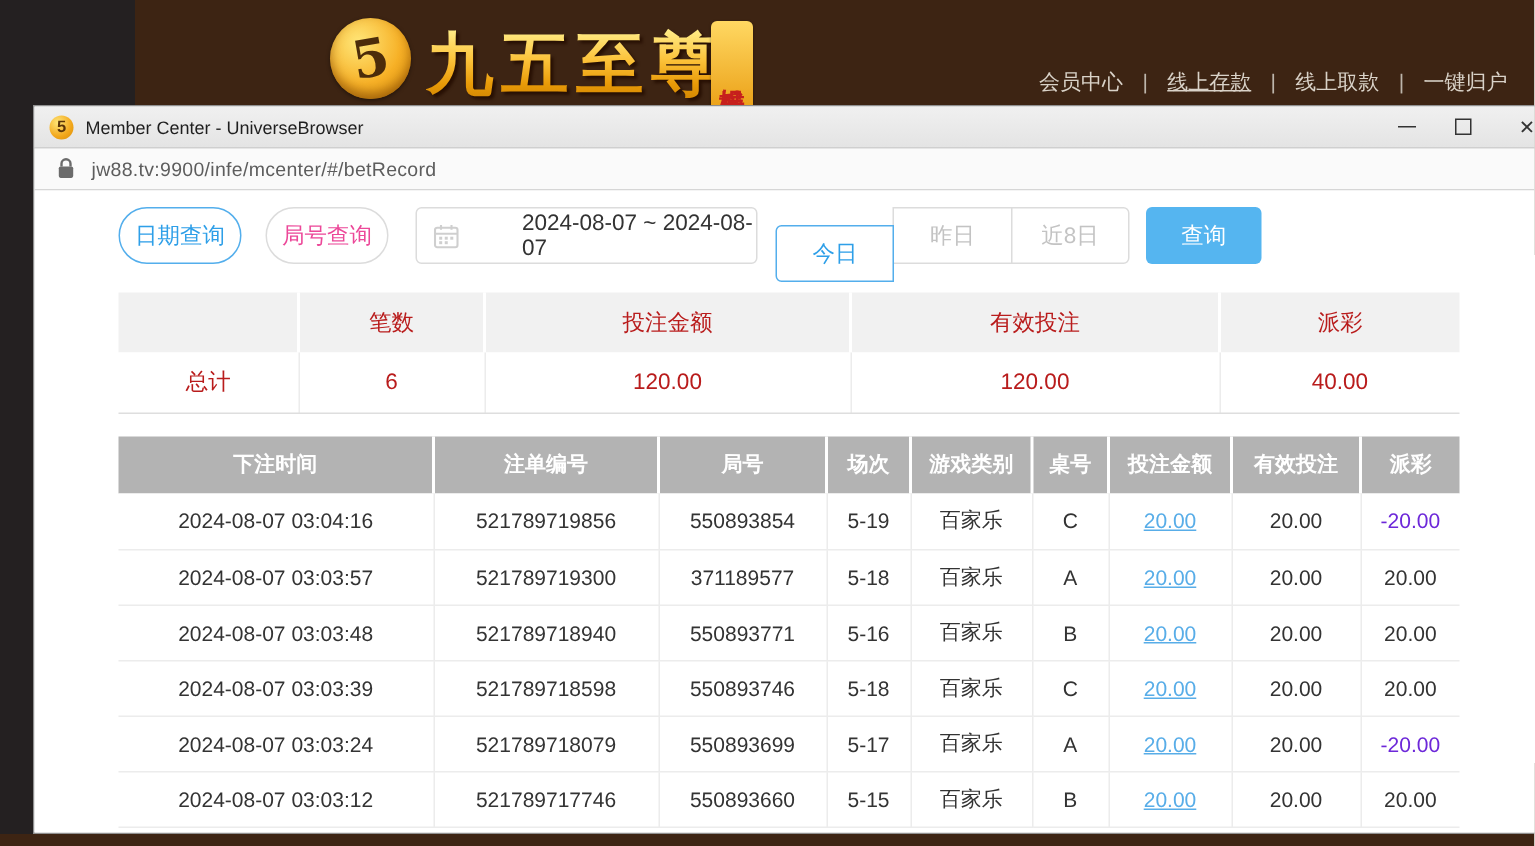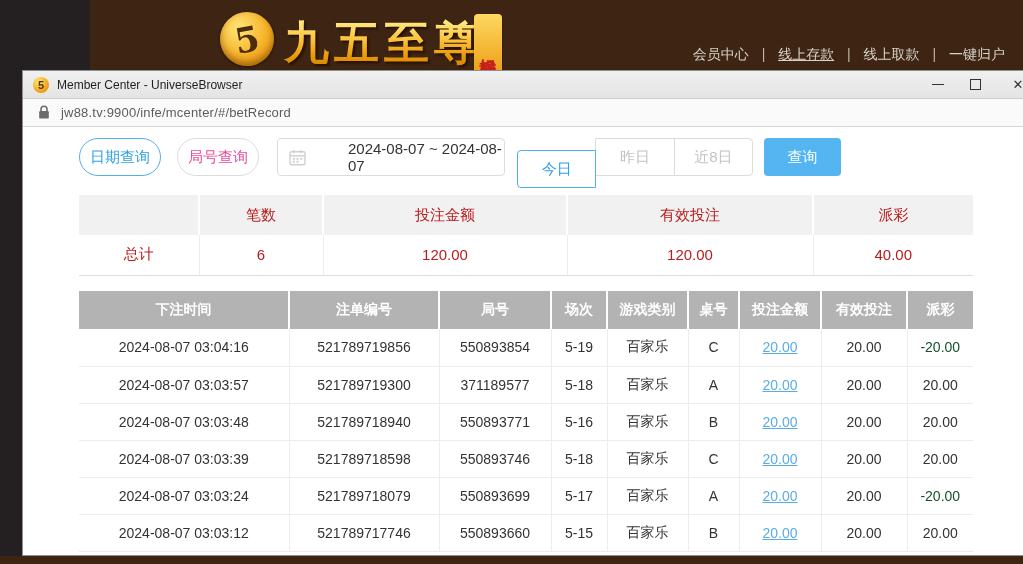--- a/index.html
+++ b/index.html
@@ -75,21 +75,21 @@
   .sum-table td{height:40px;text-align:center;background:#fff;border-right:1px solid #ececec;border-bottom:1px solid #dedede;}
   .sum-table td:last-child{border-right:none;}
 
   
   .bet-table{position:absolute;left:56px;top:164px;width:894px;border-collapse:collapse;table-layout:fixed;font-size:14px;color:#333;}
   .bet-table th{background:#b3b3b3;color:#fff;height:38px;font-weight:bold;border-right:2px solid #fff;text-align:center;}
   .bet-table th:last-child{border-right:none;}
   .bet-table td{height:37px;text-align:center;border-right:1px solid #ececec;border-bottom:1px solid #ececec;background:#fff;}
   .bet-table td:last-child{border-right:none;}
   .bet-link{color:#58ade8;text-decoration:underline;cursor:pointer;}
-  .neg{color:#14532d;}
+  .neg{color:#6d28d9;}
 </style>
 </head>
 <body>
 
 <div class="stage">
 
   <div class="banner-dark"></div>
   <div class="left-strip"></div>
 
   <div class="logo-coin">

